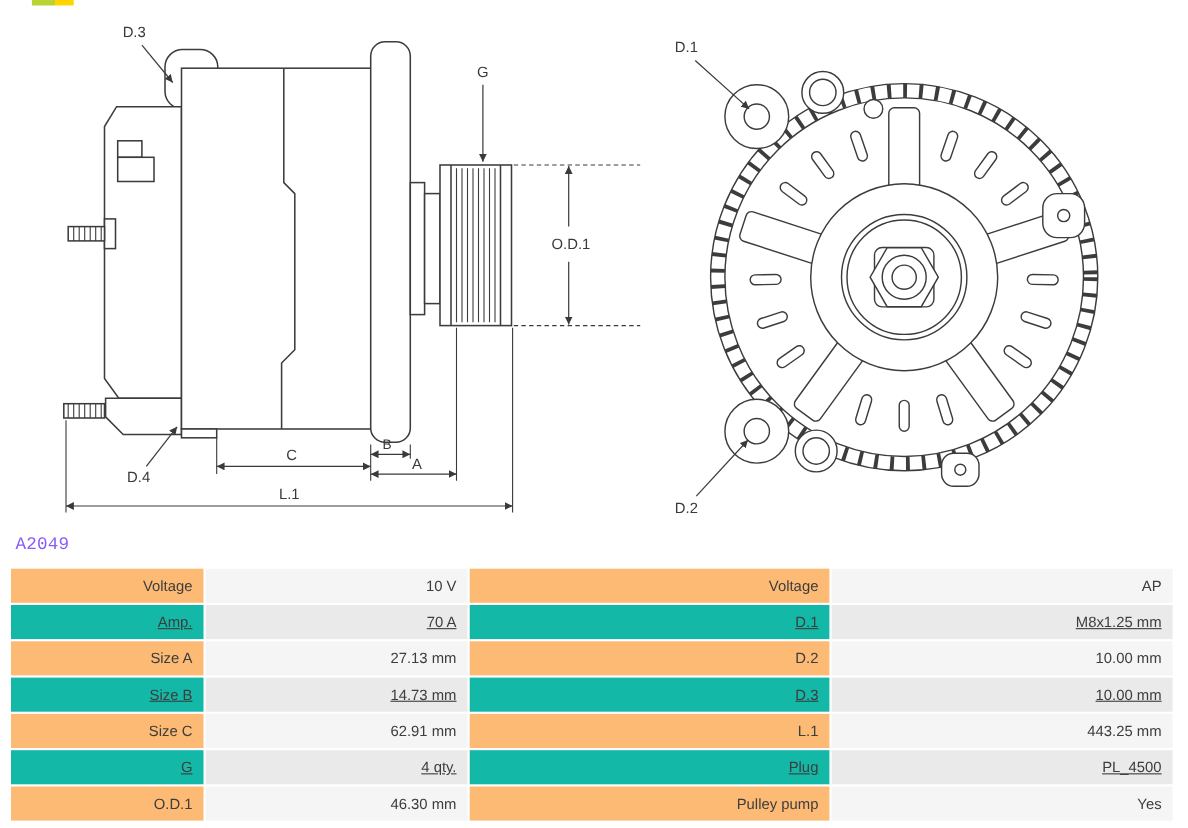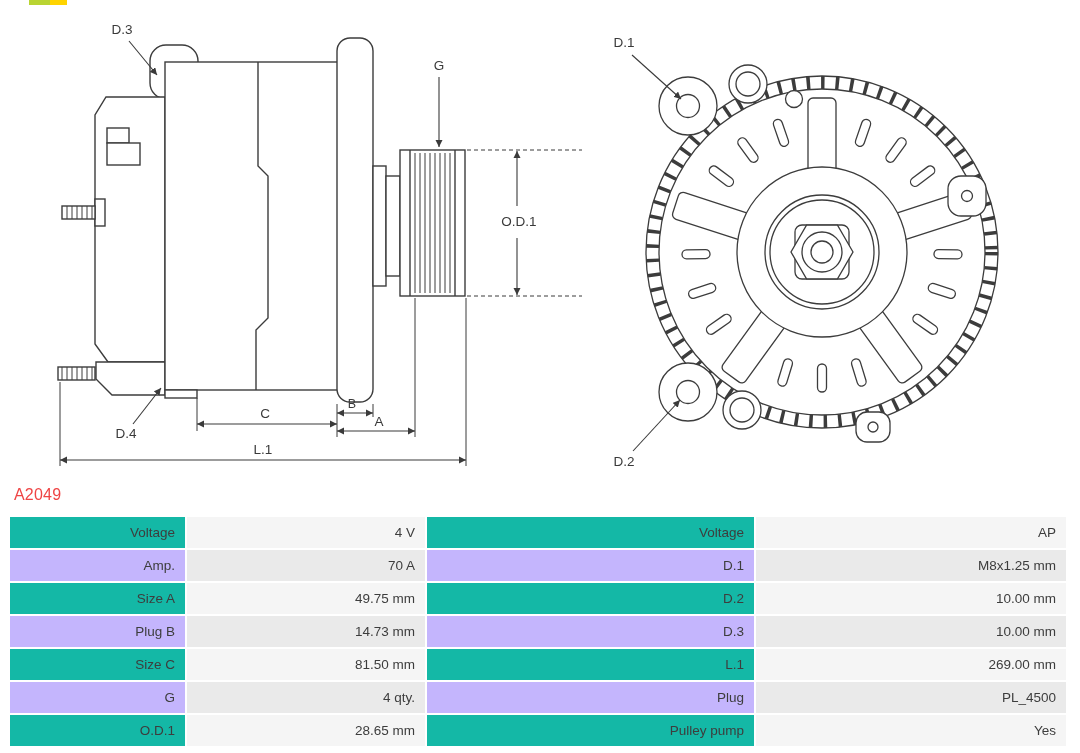--- a/index.html
+++ b/index.html
@@ -13,40 +13,40 @@
     background:linear-gradient(90deg,#b9d432 0 55%, #ffd400 55% 100%);
   }
   .drawing { position:absolute; left:0; top:0; }
   .drawing text {
     font-family:"Liberation Sans", sans-serif;
     font-size:13.5px; fill:#3a3a3a; stroke:none;
   }
   .drawing text.small { font-size:12.5px; }
   .part-number {
     position:absolute; left:14px; top:486px;
-    font-size:16px; color:#ef4444; letter-spacing:.2px;
+    font-size:16px; color:#8b5cf6; letter-spacing:.2px;font-family:Liberation Mono, monospace;
   }
   .spec-table {
     position:absolute; left:10px; top:517px;
     display:grid;
     grid-template-columns:175px 238px 327px 310px;
     grid-auto-rows:31px;
     gap:2px;
     background:#ffffff;
   }
   .row { display:contents; }
   .cell {
     display:flex; align-items:center; justify-content:flex-end;
     padding-right:10px; box-sizing:border-box;
     font-size:13.5px; color:#3d3d3d; white-space:nowrap;
   }
-  .row.a .label { background:#14b8a6; }
+  .row.a .label { background:#fdba74; }
   .row.a .value { background:#f5f5f5; }
-  .row.b .label { background:#c4b5fd; }
-  .row.b .value { background:#eaeaea; }
+  .row.b .label { background:#14b8a6;text-decoration:underline; }
+  .row.b .value { background:#eaeaea;text-decoration:underline; }
 </style>
 </head>
 <body>
 
 <div class="logo-fragment"></div>
 
 <svg class="drawing" width="1080" height="485" viewBox="0 0 1080 485" xmlns="http://www.w3.org/2000/svg">
   <defs>
     <marker id="arr" viewBox="0 0 10 10" refX="10" refY="5" markerWidth="6.5" markerHeight="6.5" orient="auto-start-reverse">
       <path d="M0,0 L10,5 L0,10 Z" fill="#3a3a3a"></path>
@@ -173,60 +173,60 @@
     <text x="624" y="466" text-anchor="middle">D.2</text>
   </g>
 </svg>
 
 <div class="part-number">A2049</div>
 
 <div class="spec-table">
 
   <div class="row a">
     <div class="cell label">Voltage</div>
-    <div class="cell value">4 V</div>
+    <div class="cell value">10 V</div>
     <div class="cell label">Voltage</div>
     <div class="cell value">AP</div>
   </div>
 
   <div class="row b">
     <div class="cell label">Amp.</div>
     <div class="cell value">70 A</div>
     <div class="cell label">D.1</div>
     <div class="cell value">M8x1.25 mm</div>
   </div>
 
   <div class="row a">
     <div class="cell label">Size A</div>
-    <div class="cell value">49.75 mm</div>
+    <div class="cell value">27.13 mm</div>
     <div class="cell label">D.2</div>
     <div class="cell value">10.00 mm</div>
   </div>
 
   <div class="row b">
-    <div class="cell label">Plug B</div>
+    <div class="cell label">Size B</div>
     <div class="cell value">14.73 mm</div>
     <div class="cell label">D.3</div>
     <div class="cell value">10.00 mm</div>
   </div>
 
   <div class="row a">
     <div class="cell label">Size C</div>
-    <div class="cell value">81.50 mm</div>
+    <div class="cell value">62.91 mm</div>
     <div class="cell label">L.1</div>
-    <div class="cell value">269.00 mm</div>
+    <div class="cell value">443.25 mm</div>
   </div>
 
   <div class="row b">
     <div class="cell label">G</div>
     <div class="cell value">4 qty.</div>
     <div class="cell label">Plug</div>
     <div class="cell value">PL_4500</div>
   </div>
 
   <div class="row a">
     <div class="cell label">O.D.1</div>
-    <div class="cell value">28.65 mm</div>
+    <div class="cell value">46.30 mm</div>
     <div class="cell label">Pulley pump</div>
     <div class="cell value">Yes</div>
   </div>
 
 </div>
 
 </body></html>

